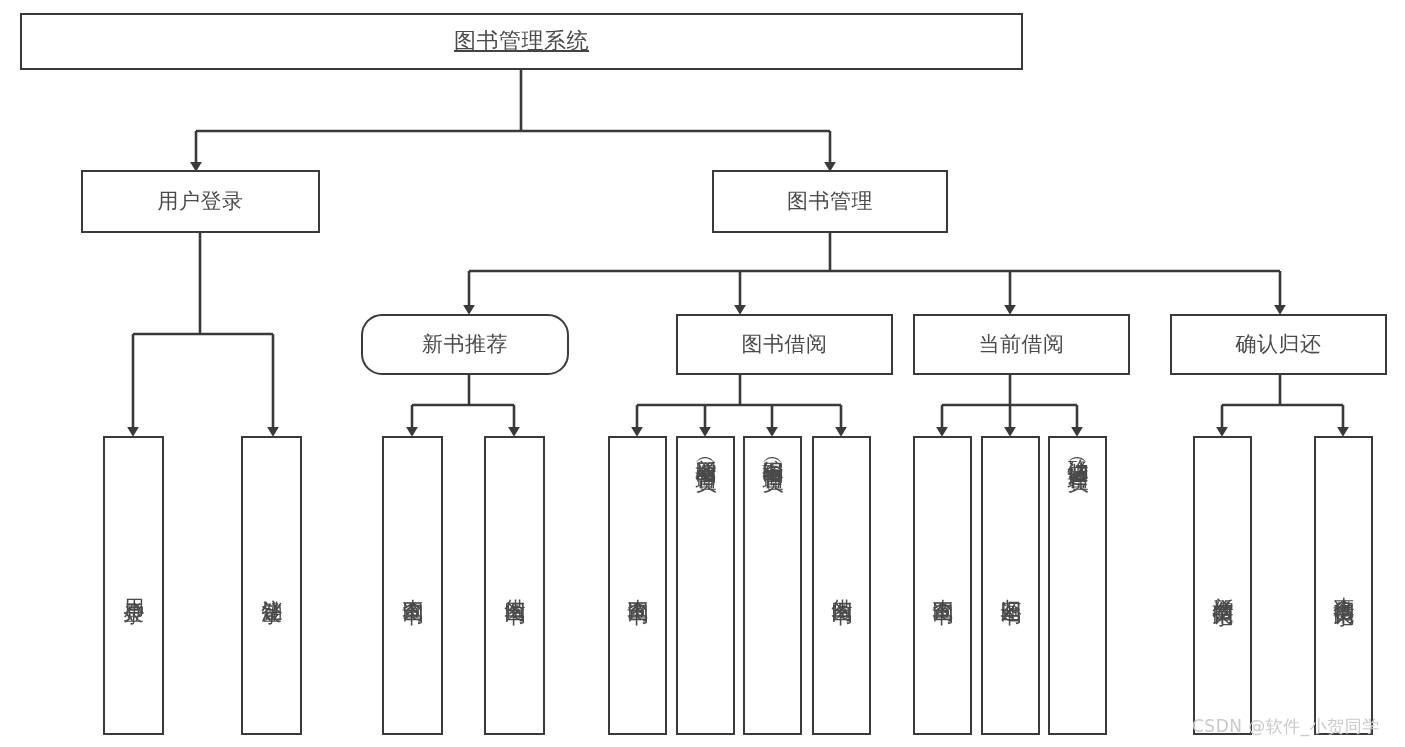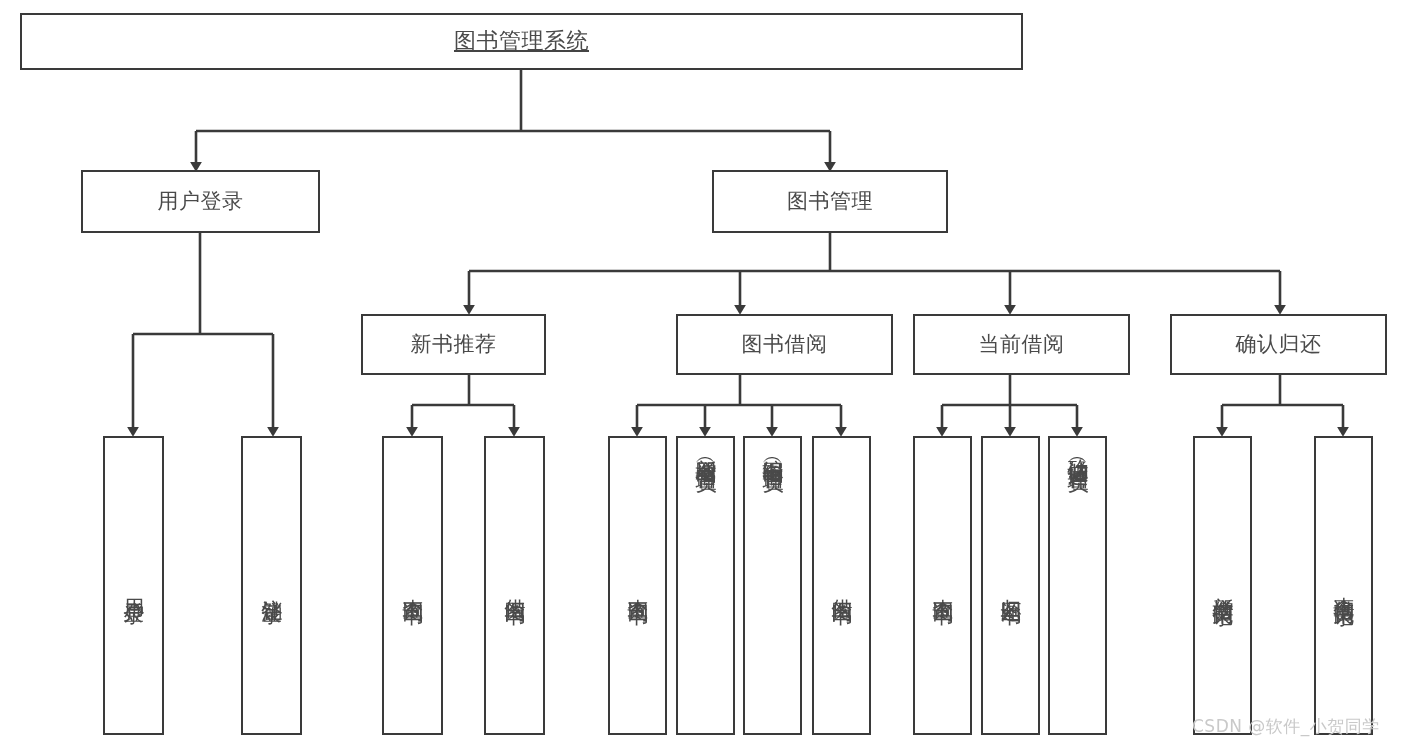--- a/index.html
+++ b/index.html
@@ -141,21 +141,21 @@
     <span class="node-label">图书管理系统</span>
   </div>
 
   <div class="node h" style="left:81px; top:170px; width:239px; height:63px;">
     <span class="node-label">用户登录</span>
   </div>
   <div class="node h" style="left:712px; top:170px; width:236px; height:63px;">
     <span class="node-label">图书管理</span>
   </div>
 
-  <div class="node h" style="left:361px; top:314px; width:185px; height:61px;">
+  <div class="node h" style="left:361px; top:314px; width:208px; height:61px;border-radius:21px;">
     <span class="node-label">新书推荐</span>
   </div>
   <div class="node h" style="left:632px; top:314px; width:217px; height:61px;margin-left:44px;">
     <span class="node-label">图书借阅</span>
   </div>
   <div class="node h" style="left:901px; top:314px; width:217px; height:61px;margin-left:12px;">
     <span class="node-label">当前借阅</span>
   </div>
   <div class="node h" style="left:1170px; top:314px; width:217px; height:61px;">
     <span class="node-label">确认归还</span>

